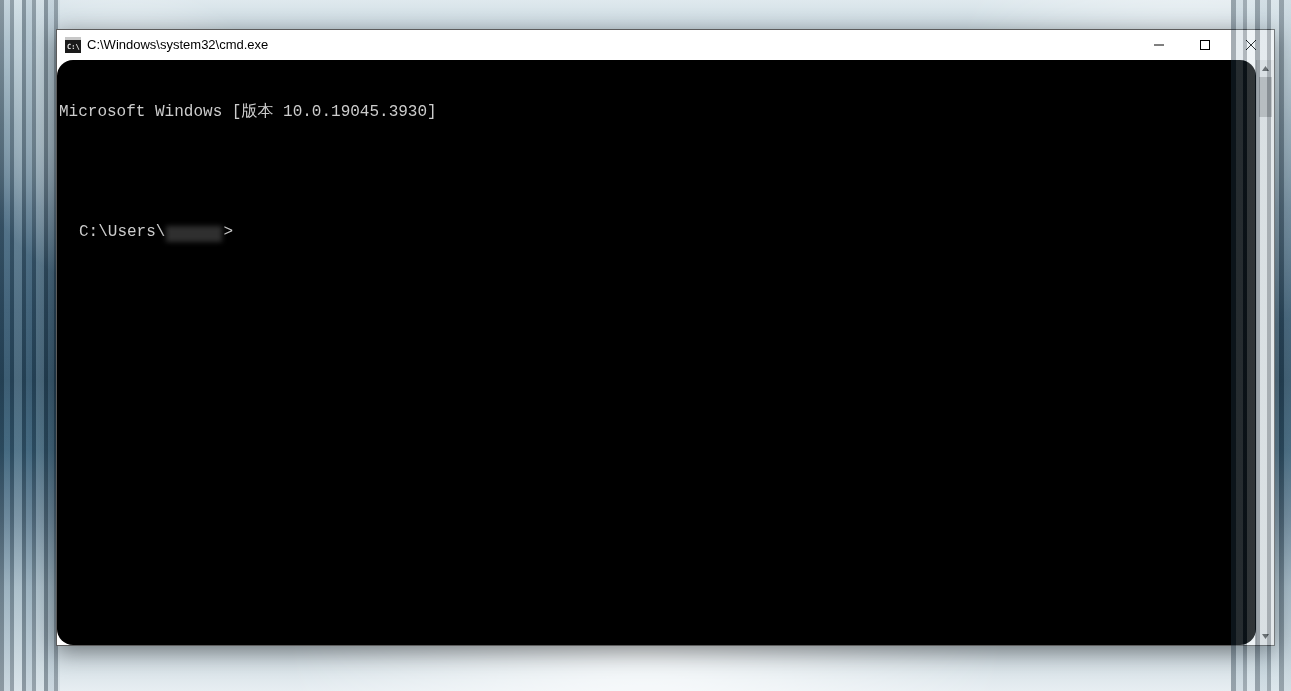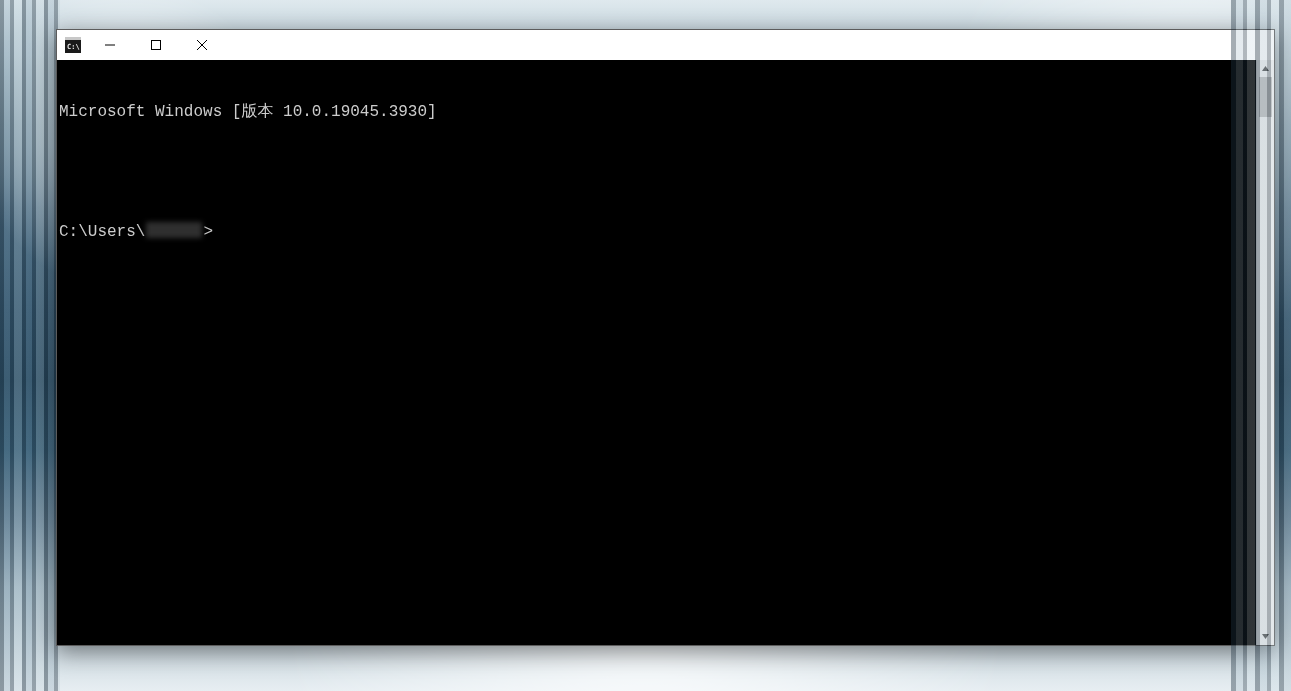--- a/index.html
+++ b/index.html
@@ -124,23 +124,24 @@
   .console {
     flex: 1 1 auto;
     background: #000000;
     color: #cccccc;
     font-family: "NSimSun", "SimSun", "Consolas", "Courier New", monospace;
     font-size: 16px;
     line-height: 20px;
     padding: 2px 8px 0 2px;
     white-space: pre;
     overflow: hidden;
+    border-radius: 16px;
   }
   .console .line { min-height: 20px; }
-  .console .prompt-line { display: flex; align-items: flex-start; }
+  .console .prompt-line { display: flex; align-items: flex-end; margin-left: 20px; }
   .redact {
     display: inline-block;
     width: 56px;
     height: 16px;
     background: #2f2f2f;
     filter: blur(2.5px);
     vertical-align: middle;
     margin: 0 1px;
   }
 
@@ -186,20 +187,21 @@
   <div class="window">
 
     <div class="titlebar">
       <span class="app-icon">
         <svg viewBox="0 0 16 16" width="16" height="16">
           <rect x="0" y="0" width="16" height="16" class="cmd-icon-bg"></rect>
           <rect x="0" y="0" width="16" height="3" class="cmd-icon-bar"></rect>
           <text x="2" y="12" class="cmd-icon-text">C:\</text>
         </svg>
       </span>
+      <span class="title-text">C:\Windows\system32\cmd.exe</span>
 
       <div class="win-controls">
         <div class="win-btn">
           <svg width="10" height="10" viewBox="0 0 10 10">
               <path d="M0 5 H10" stroke="currentColor" stroke-width="1"></path>
             </svg>
         </div>
         <div class="win-btn">
           <svg width="10" height="10" viewBox="0 0 10 10">
               <rect x="0.5" y="0.5" width="9" height="9" fill="none" stroke="currentColor" stroke-width="1"></rect>

